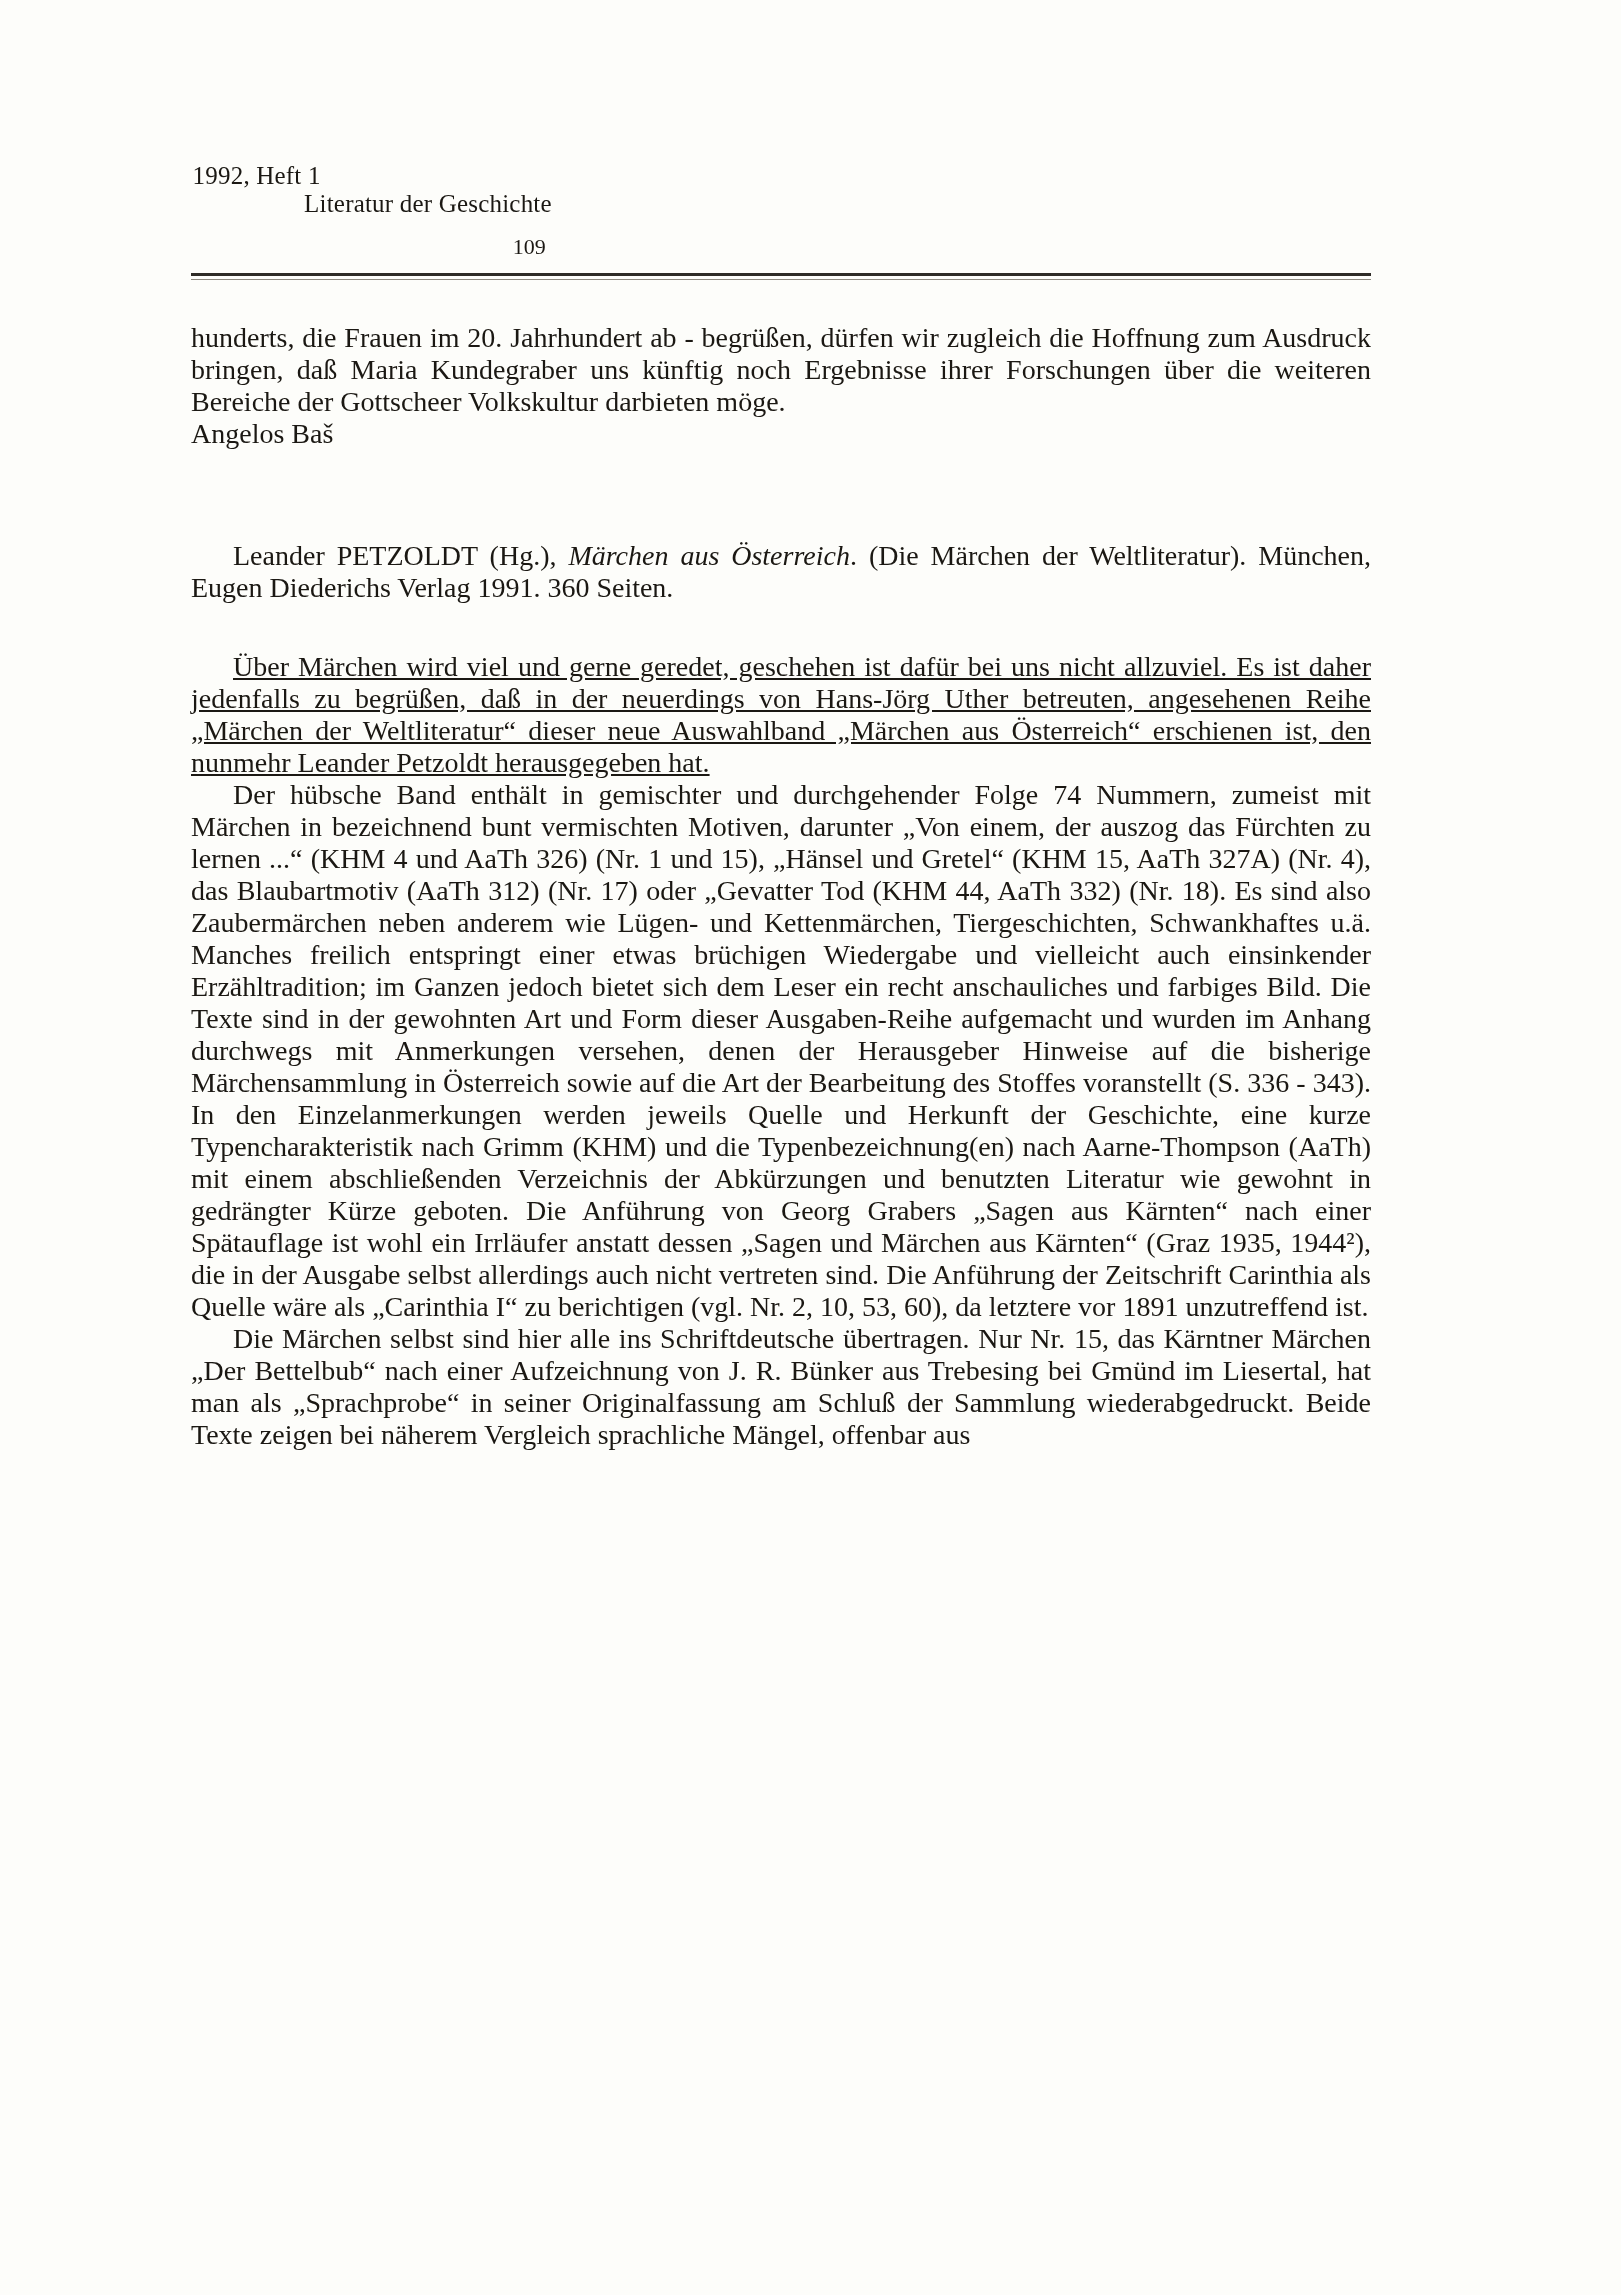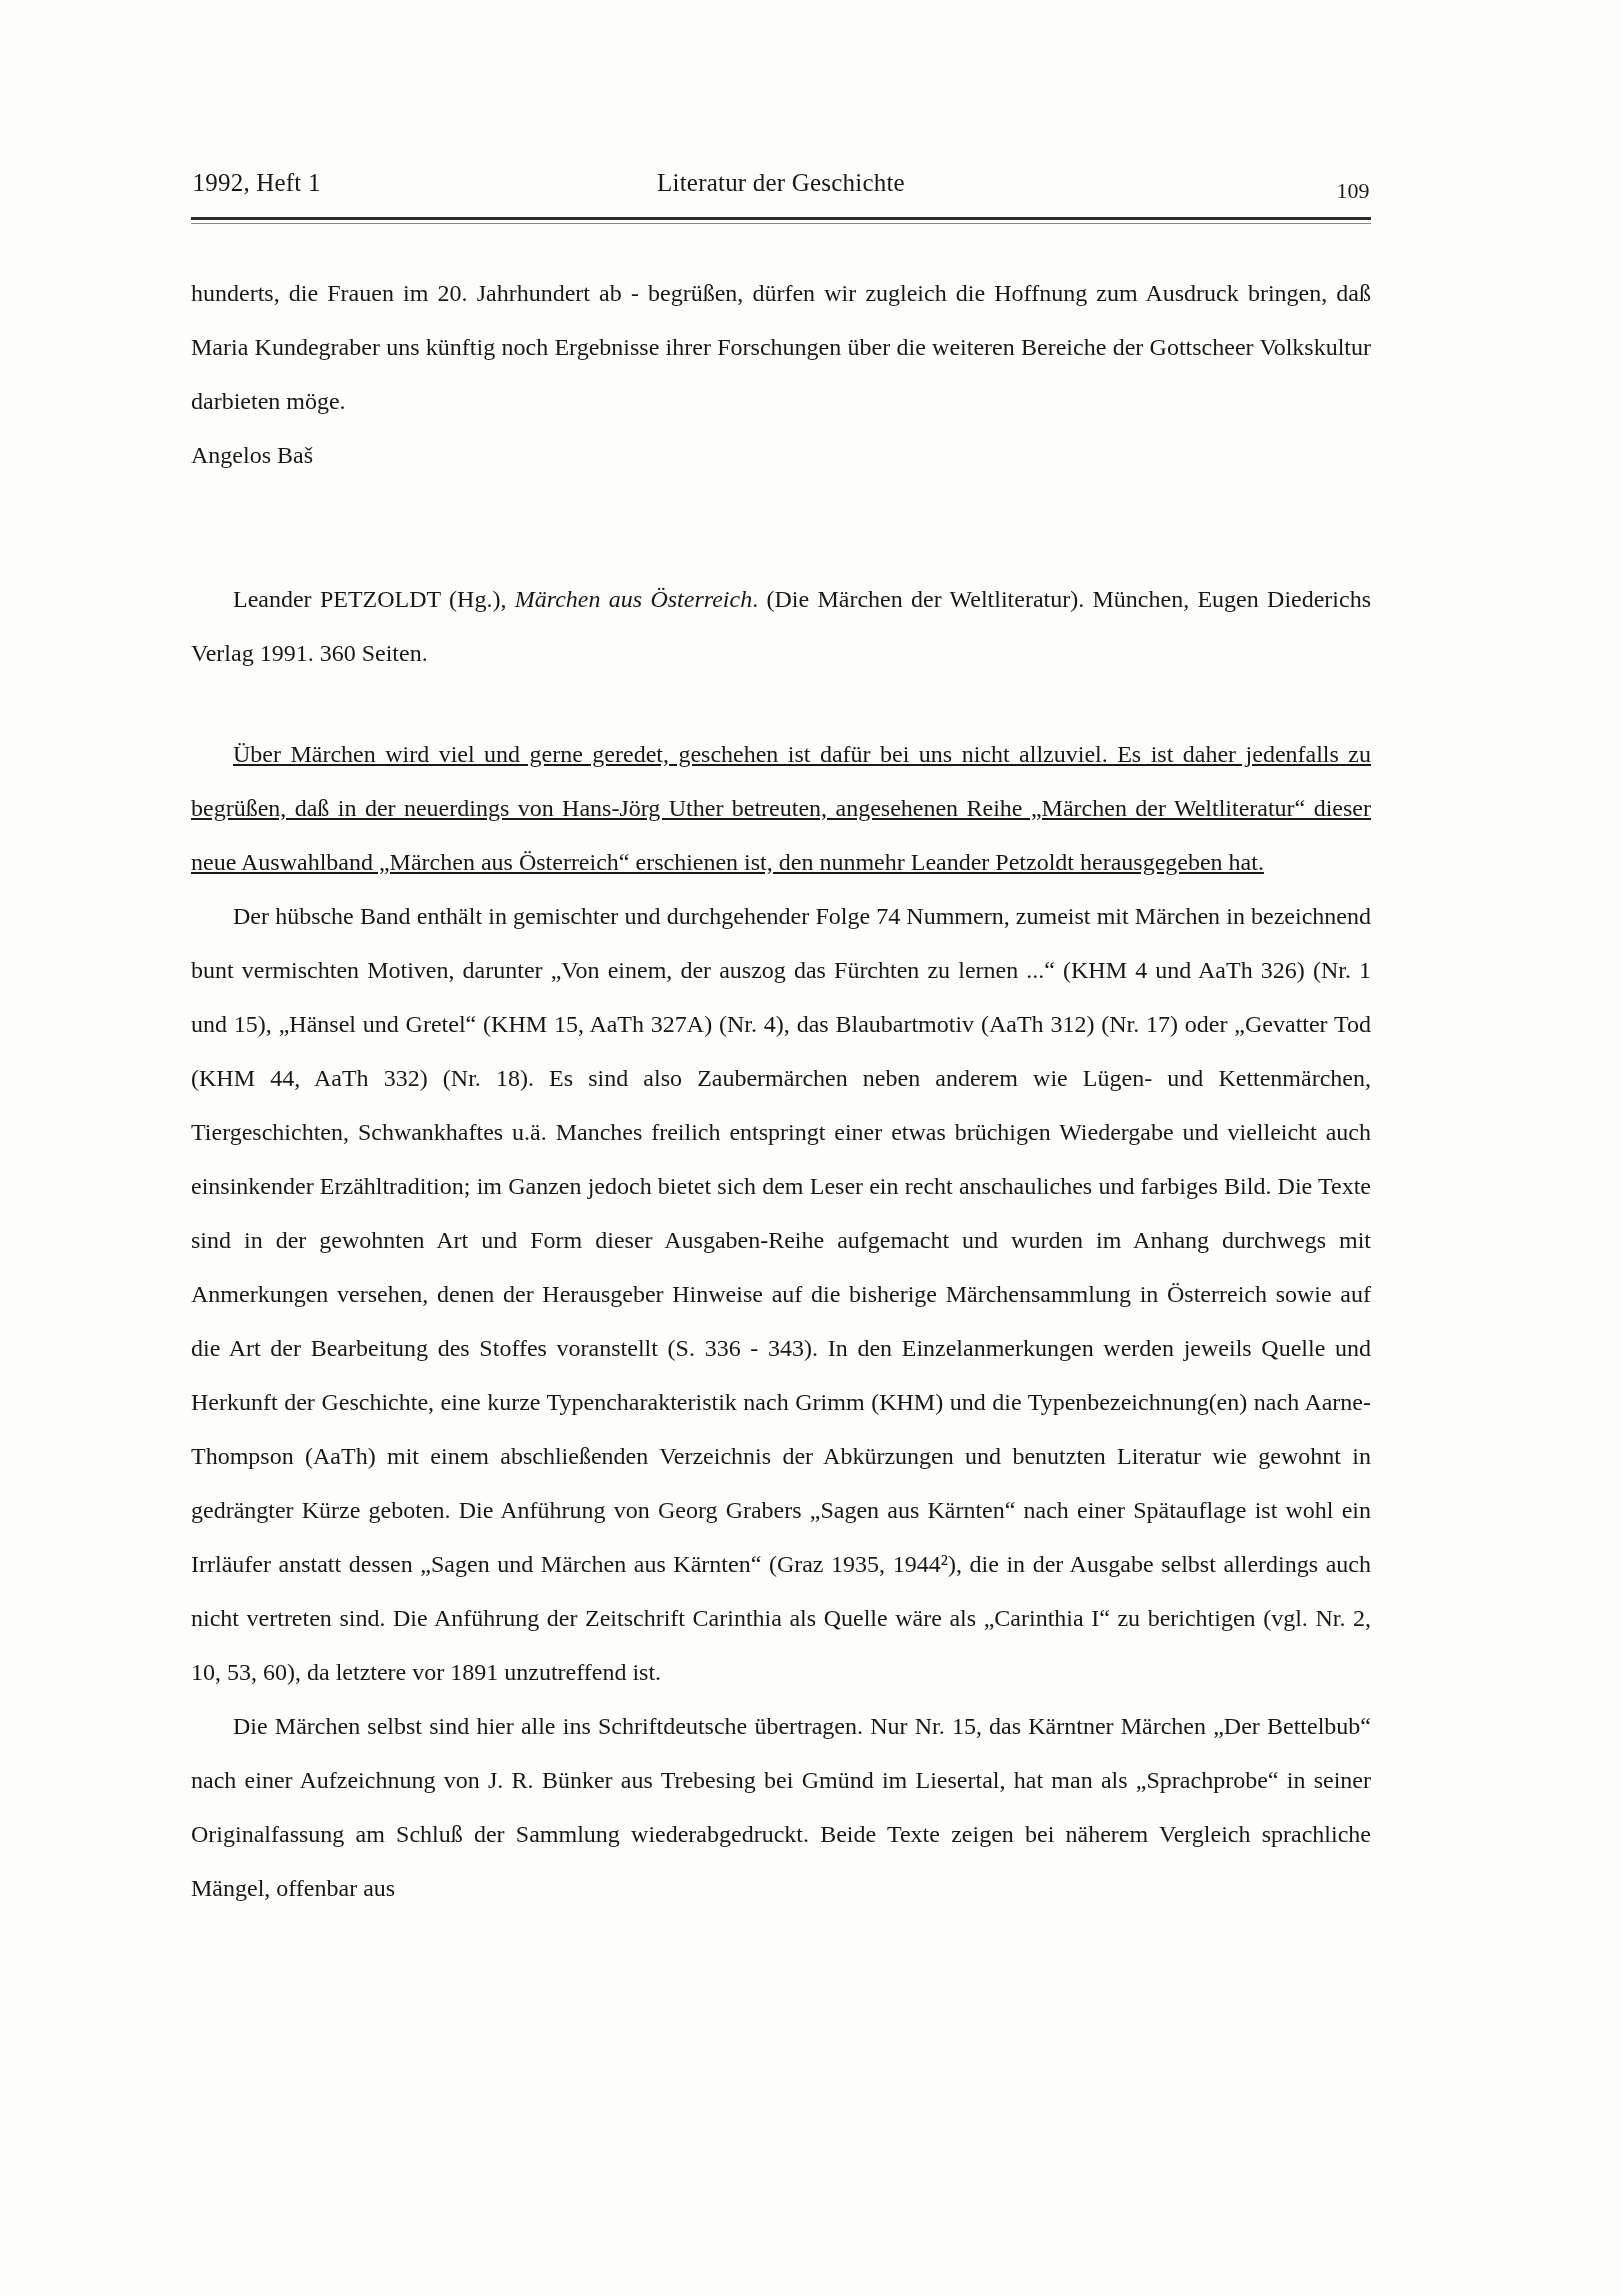--- a/index.html
+++ b/index.html
@@ -10,36 +10,37 @@
     height: 2295px;
     margin: 0 auto;
     background: #fdfdfa;
     color: #1b1813;
     font-family: "Liberation Serif", serif;
     overflow: hidden;
     padding: 162px 250px 0 191px;
   }
   .page-header {
     display: flex;
-    align-items: center;
+    align-items: flex-start;
     font-size: 25px;
     padding: 0 1.6px 13px 1.6px;
+    flex-direction: column;
   }
   .page-header .hleft  { width: 30%; text-align: left; letter-spacing: 0.2px; }
   .page-header .hcenter{ width: 40%; text-align: center; letter-spacing: 0.2px; }
   .page-header .hright { width: 30%; text-align: right; font-size: 22px; margin-top: 16px; }
   .header-rule {
     border-top: 3.2px solid #2e2b26;
     border-bottom: 0.8px solid #8d897f;
     height: 6.5px;
   }
   .page-body {
     margin-top: 42px;
-    font-size: 24px;
-    line-height: 54px;
+    font-size: 28px;
+    line-height: 32px;
     text-align: justify;
   }
   .page-body p { text-align: justify; }
   .indent { text-indent: 42px; }
   .signature { text-align: right; padding-right: 1.6px; }
   .citation { margin-top: 90px; text-indent: 42px; }
   .review-start { margin-top: 47px; text-decoration: underline; }
   .italic { font-style: italic; }
 </style>
 </head>

